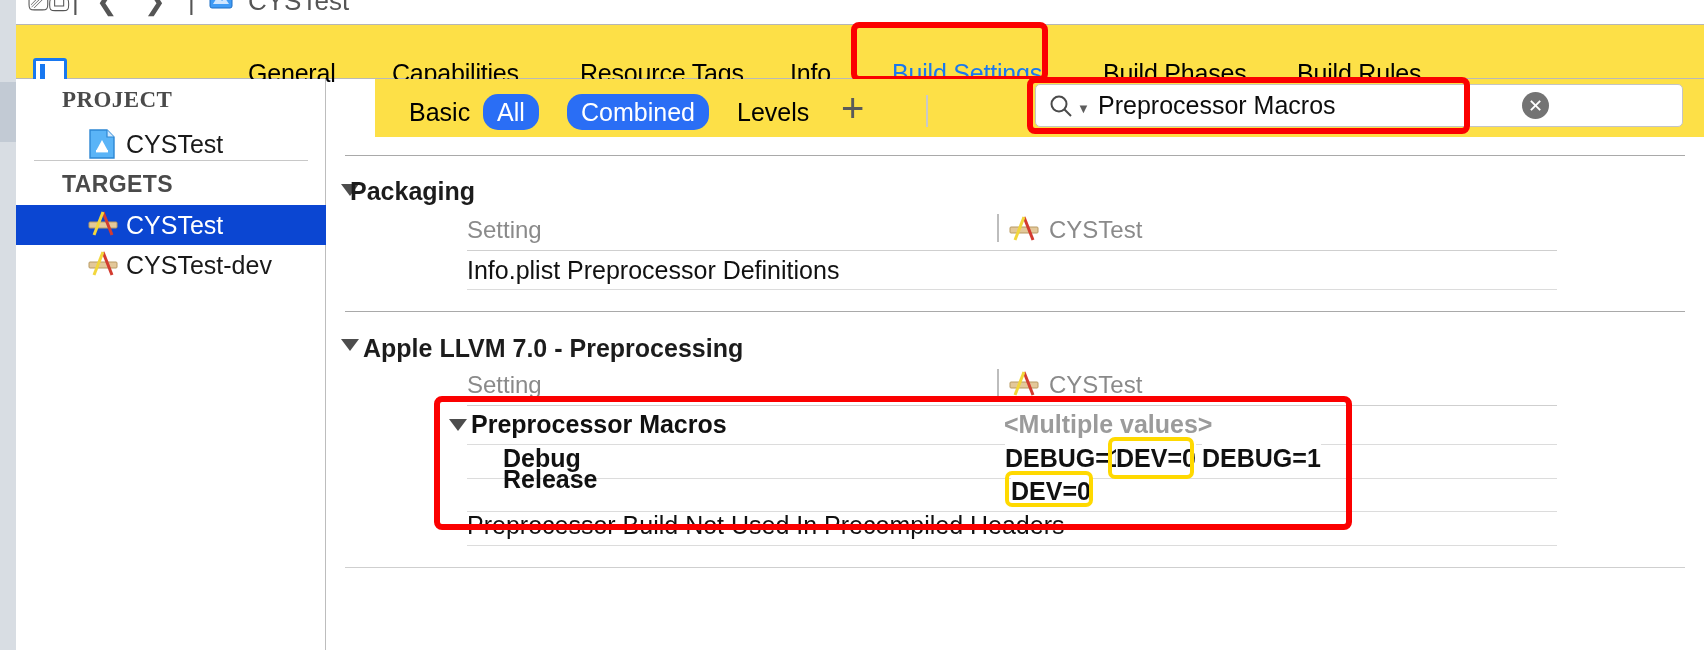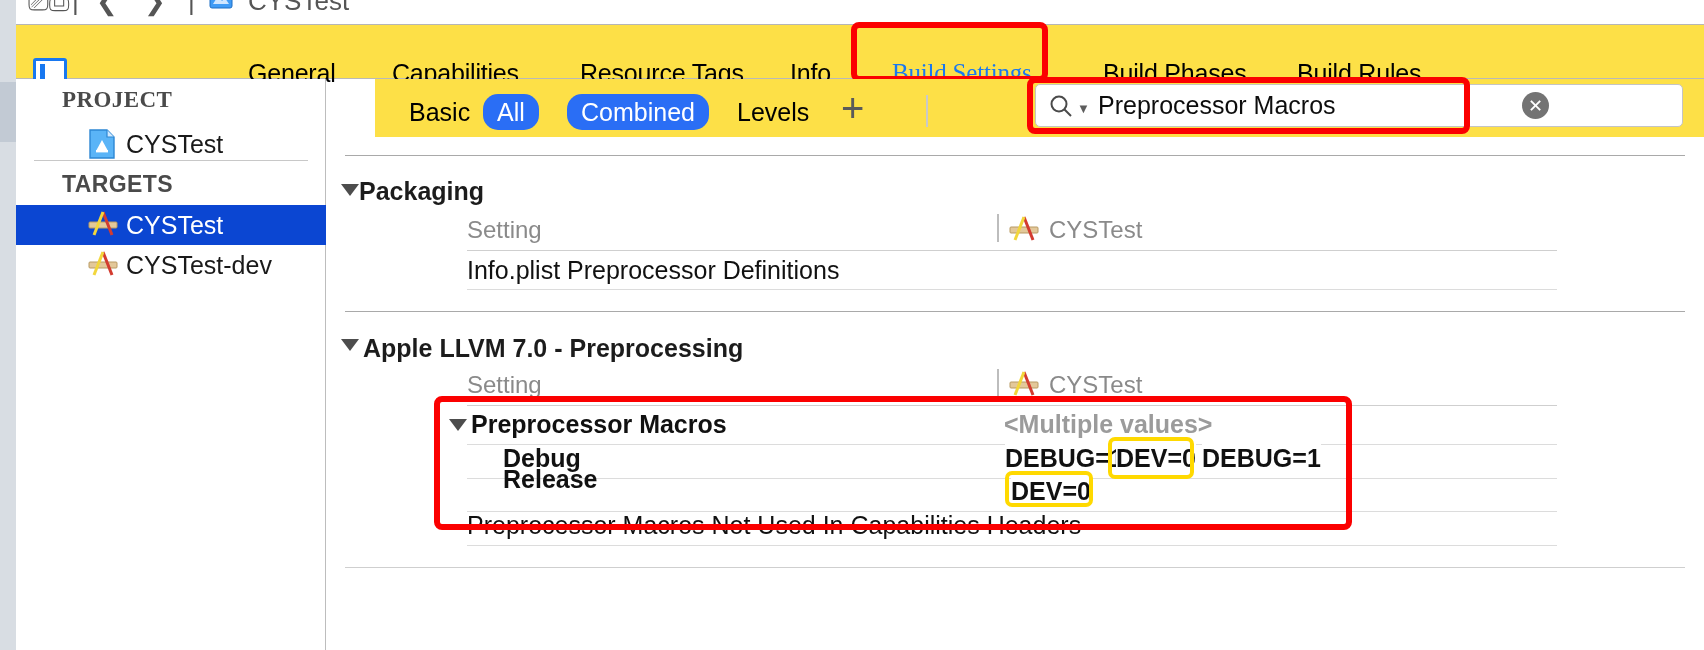--- a/index.html
+++ b/index.html
@@ -48,21 +48,21 @@
     position:absolute; left:17px; top:33px; width:34px; height:27px;
     border:3px solid #1878f0; border-radius:3px; background:#fff;
   }
   .tabbar .inspbtn .bar{
     position:absolute; left:4px; top:3px; width:5px; height:15px; background:#1878f0;
   }
   .tab{
     position:absolute; top:34px; font-size:25px; color:#000; white-space:nowrap;
     letter-spacing:-.2px;
   }
-  .tab.active{ color:#1878f0;font-family:Liberation Serif, serif; }
+  .tab.active{ color:#1878f0; }
 
   
   .redbox{
     position:absolute; border:6px solid #fb0000; border-radius:8px;
     pointer-events:none; background:transparent;
   }
 
   
   .sidebar{
     position:absolute; left:16px; top:79px; width:310px; height:571px;
@@ -255,21 +255,21 @@
     <span class="search-val">Preprocessor Macros</span>
   </div>
   <div class="search-clear" style="position:absolute; left:1522px; top:92px;">✕</div>
 
   <div class="redbox" style="left:1027px; top:77px; width:443px; height:57px;"></div>
 
   <div class="table">
 
     <div class="sec-rule" style="top:18px;"></div>
     <div class="tri" style="left:14px; top:47px;"></div>
-    <div class="sec-title" style="left:32px; top:40px;">Packaging</div>
+    <div class="sec-title" style="left:23px; top:40px;">Packaging</div>
 
     <div class="colhdr" style="left:140px; top:79px;">Setting</div>
     <div class="colsep" style="left:670px; top:77px;"></div>
     <span class="targicon" style="left:682px; top:78px;">
       <svg width="30" height="28" viewBox="0 0 30 28">
         <rect x="1" y="12" width="28" height="6" rx="1" fill="#e3c89a" stroke="#b99a62" stroke-width="1"></rect>
         <path d="M15 2 L24 25" stroke="#d33b2f" stroke-width="3" fill="none"></path>
         <path d="M15 2 L6 25" stroke="#f2d63c" stroke-width="3" fill="none"></path>
       </svg>
     </span>
@@ -303,21 +303,21 @@
     <div class="cell-setting bold" style="left:176px; top:307px;">Debug</div>
     <div class="val-chunk" style="left:678px; top:307px;">DEBUG=1</div>
     <div class="val-chunk" style="left:789px; top:307px;">DEV=0</div>
     <div class="val-chunk" style="left:875px; top:307px;">DEBUG=1</div>
     <div class="row-rule" style="top:341px;"></div>
 
     <div class="cell-setting bold" style="left:176px; top:328px;">Release</div>
     <div class="val-chunk" style="left:684px; top:340px;">DEV=0</div>
     <div class="row-rule" style="top:374px;"></div>
 
-    <div class="cell-setting" style="left:140px; top:374px;">Preprocessor Macros Not Used In Capabilities Headers</div>
+    <div class="cell-setting" style="left:140px; top:374px;">Preprocessor Build Not Used In Precompiled Headers</div>
     <div class="row-rule" style="top:408px;"></div>
 
     <div class="sec-rule" style="top:430px; background:#cfcfcf;"></div>
   </div>
 
   <div class="yellowbox" style="left:1108px; top:437px; width:86px; height:42px;"></div>
 
   <div class="yellowbox" style="left:1005px; top:471px; width:88px; height:36px;"></div>
 
   <div class="redbox" style="left:434px; top:396px; width:918px; height:134px;"></div>

